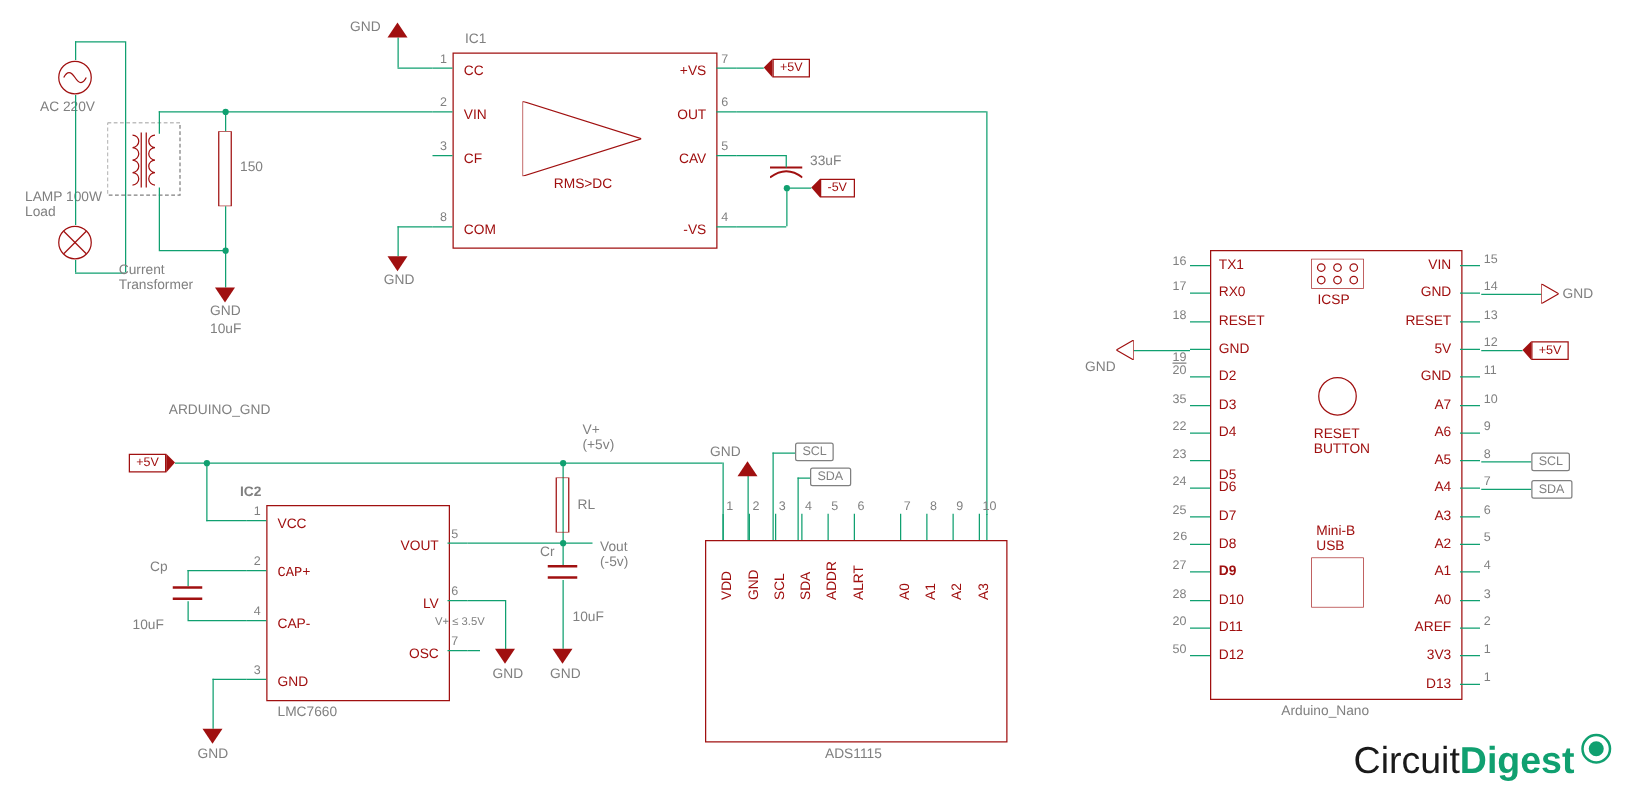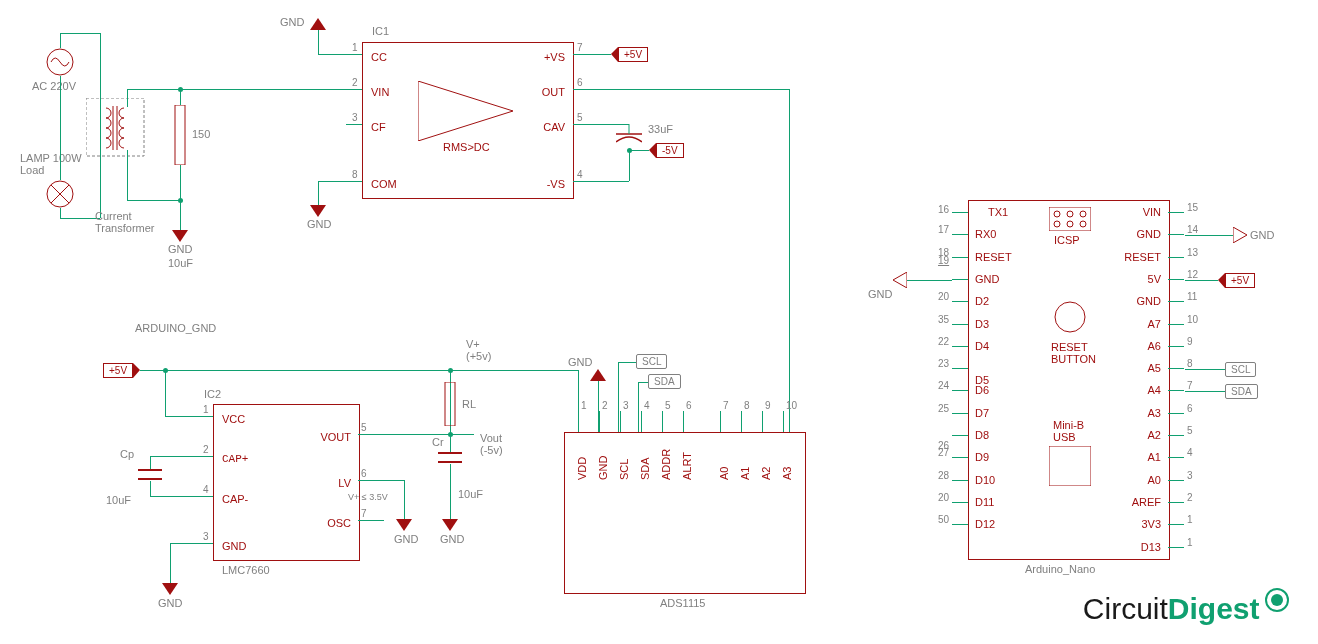--- a/index.html
+++ b/index.html
@@ -253,21 +253,21 @@
   <span class="pin-text" style="right:8px;top:112px;">OSC</span>
   <span class="pin-text" style="left:8px;top:135px;">GND</span>
 </div>
 <div class="wire wire-h" style="left:197px;top:416px;width:16px;"></div>
 <div class="wire wire-h" style="left:197px;top:456px;width:16px;"></div>
 <div class="wire wire-h" style="left:197px;top:496px;width:16px;"></div>
 <div class="wire wire-h" style="left:197px;top:543px;width:16px;"></div>
 <div class="wire wire-h" style="left:358px;top:434px;width:16px;"></div>
 <div class="wire wire-h" style="left:358px;top:480px;width:16px;"></div>
 <div class="wire wire-h" style="left:358px;top:520px;width:16px;"></div>
-<span class="gray-text" style="left:204px;top:388px;">IC2</span>
+<span class="gray-text" style="left:192px;top:388px;font-weight:bold;">IC2</span>
 <span class="gray-text" style="left:222px;top:564px;">LMC7660</span>
 <span class="pin-num" style="left:203px;top:404px;">1</span>
 <span class="pin-num" style="left:203px;top:444px;">2</span>
 <span class="pin-num" style="left:203px;top:484px;">4</span>
 <span class="pin-num" style="left:203px;top:531px;">3</span>
 <span class="pin-num" style="left:361px;top:422px;">5</span>
 <span class="pin-num" style="left:361px;top:468px;">6</span>
 <span class="pin-num" style="left:361px;top:508px;">7</span>
 
 <div class="wire wire-h" style="left:165px;top:416px;width:32px;"></div>
@@ -401,54 +401,54 @@
     <rect x="0" y="0" width="42" height="40" fill="none" stroke="#a01010"></rect>
   </svg>
   <span class="red-text" style="left:84px;top:218px;white-space:pre;">Mini-B
 USB</span>
 </div>
 <span class="gray-text" style="left:1025px;top:563px;">Arduino_Nano</span>
 
 <div id="ard-left" style="position:absolute;left:968px;top:200px;">
     <div class="wire wire-h" style="left: -16px; top: 12px; width: 16px;"></div>
     <span class="pin-num" style="left: -30px; top: 4px;">16</span>
-    <span class="red-text" style="left: 20px; top: 6px;">TX1</span>
+    <span class="red-text" style="left: 7px; top: 6px;">TX1</span>
     <div class="wire wire-h" style="left: -16px; top: 34.3px; width: 16px;"></div>
     <span class="pin-num" style="left: -30px; top: 24.3px;">17</span>
     <span class="red-text" style="left: 7px; top: 28.3px;">RX0</span>
     <div class="wire wire-h" style="left: -16px; top: 56.6px; width: 16px;"></div>
     <span class="pin-num" style="left: -30px; top: 46.6px;">18</span>
     <span class="red-text" style="left: 7px; top: 50.6px;">RESET</span>
     <div class="wire wire-h" style="left: -16px; top: 78.9px; width: 16px;"></div>
-    <span class="pin-num" style="left: -30px; top: 55px; text-decoration: underline;">19</span>
+    <span class="pin-num" style="left: -30px; top: 81px; text-decoration: underline;">19</span>
     <span class="red-text" style="left: 7px; top: 72.9px;">GND</span>
     <div class="wire wire-h" style="left: -16px; top: 101.2px; width: 16px;"></div>
     <span class="pin-num" style="left: -30px; top: 91.2px;">20</span>
     <span class="red-text" style="left: 7px; top: 95.2px;">D2</span>
     <div class="wire wire-h" style="left: -16px; top: 123.5px; width: 16px;"></div>
     <span class="pin-num" style="left: -30px; top: 113.5px;">35</span>
     <span class="red-text" style="left: 7px; top: 117.5px;">D3</span>
     <div class="wire wire-h" style="left: -16px; top: 145.8px; width: 16px;"></div>
     <span class="pin-num" style="left: -30px; top: 135.8px;">22</span>
     <span class="red-text" style="left: 7px; top: 139.8px;">D4</span>
     <div class="wire wire-h" style="left: -16px; top: 168.1px; width: 16px;"></div>
     <span class="pin-num" style="left: -30px; top: 158.1px;">23</span>
     <span class="red-text" style="left: 7px; top: 174px;">D5</span>
     <div class="wire wire-h" style="left: -16px; top: 190.4px; width: 16px;"></div>
     <span class="pin-num" style="left: -30px; top: 180.4px;">24</span>
     <span class="red-text" style="left: 7px; top: 184.4px;">D6</span>
     <div class="wire wire-h" style="left: -16px; top: 212.7px; width: 16px;"></div>
     <span class="pin-num" style="left: -30px; top: 202.7px;">25</span>
     <span class="red-text" style="left: 7px; top: 206.7px;">D7</span>
     <div class="wire wire-h" style="left: -16px; top: 235px; width: 16px;"></div>
-    <span class="pin-num" style="left: -30px; top: 240px;">26</span>
+    <span class="pin-num" style="left: -30px; top: 225px; font-family: Liberation Mono, monospace;">26</span>
     <span class="red-text" style="left: 7px; top: 229px;">D8</span>
     <div class="wire wire-h" style="left: -16px; top: 257.3px; width: 16px;"></div>
     <span class="pin-num" style="left: -30px; top: 247.3px;">27</span>
-    <span class="red-text" style="left: 7px; top: 251.3px;">D9</span>
+    <span class="red-text" style="left: 7px; top: 251.3px; font-weight: bold;">D9</span>
     <div class="wire wire-h" style="left: -16px; top: 279.6px; width: 16px;"></div>
     <span class="pin-num" style="left: -30px; top: 269.6px;">28</span>
     <span class="red-text" style="left: 7px; top: 273.6px;">D10</span>
     <div class="wire wire-h" style="left: -16px; top: 301.9px; width: 16px;"></div>
     <span class="pin-num" style="left: -30px; top: 291.9px;">20</span>
     <span class="red-text" style="left: 7px; top: 295.9px;">D11</span>
     <div class="wire wire-h" style="left: -16px; top: 324.2px; width: 16px;"></div>
     <span class="pin-num" style="left: -30px; top: 314.2px;">50</span>
     <span class="red-text" style="left: 7px; top: 318.2px;">D12</span>
   </div>

